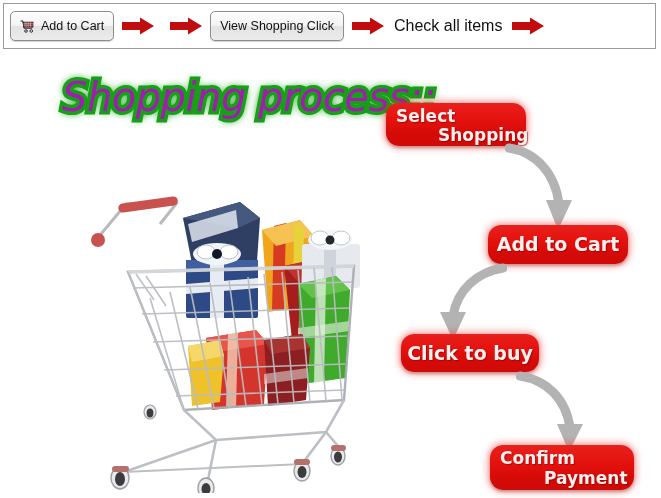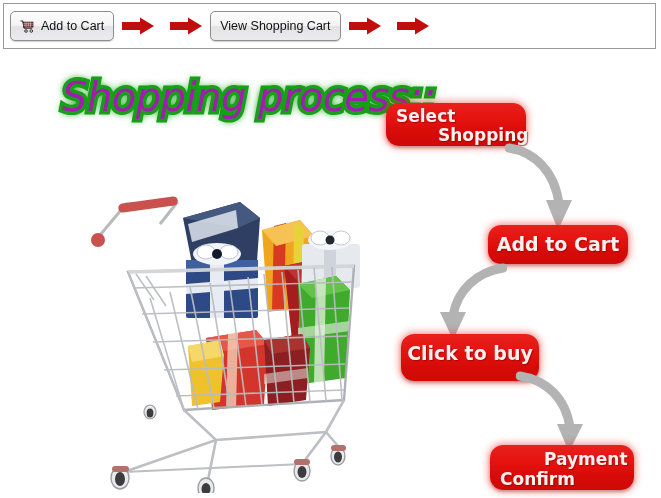--- a/index.html
+++ b/index.html
@@ -132,21 +132,21 @@
   .box-select .ln1 { line-height: 18px; }
   .box-select .ln2 { line-height: 20px; padding-left: 42px; }
 
   .box-addcart {
     left: 488px; top: 225px; width: 140px; height: 39px;
     font-size: 19px;
     line-height: 39px;
     text-align: center;
   }
   .box-click {
-    left: 401px; top: 334px; width: 138px; height: 47px;
+    left: 401px; top: 334px; width: 138px; height: 38px;
     font-size: 19px;
     line-height: 39px;
     text-align: center;
   }
   .box-confirm {
     left: 490px; top: 445px; width: 144px; height: 45px;
     font-size: 17px;
     padding: 4px 0 0 10px;
   }
   .box-confirm .ln1 { line-height: 19px; }
@@ -189,29 +189,30 @@
     </span>
 
 
     <span class="tb-arrow">
       <svg width="34" height="20" viewBox="0 0 34 20">
         <path d="M1 6 L19 6 L19 1.5 L33 10 L19 18.5 L19 14 L1 14 Z" fill="#c00d0d"></path>
       </svg>
     </span>
 
     <div class="tb-btn">
-      <span>View Shopping Cart</span>
+      <span>View Shopping Click</span>
     </div>
 
     <span class="tb-arrow">
       <svg width="34" height="20" viewBox="0 0 34 20">
         <path d="M1 6 L19 6 L19 1.5 L33 10 L19 18.5 L19 14 L1 14 Z" fill="#c00d0d"></path>
       </svg>
     </span>
 
+    <span class="tb-text">Check all items</span>
 
     <span class="tb-arrow">
       <svg width="34" height="20" viewBox="0 0 34 20">
         <path d="M1 6 L19 6 L19 1.5 L33 10 L19 18.5 L19 14 L1 14 Z" fill="#c00d0d"></path>
       </svg>
     </span>
 
   </div>
 
   <div class="title-wrap">
@@ -372,17 +373,17 @@
   </div>
 
   <div class="curve curve-3">
     <svg width="72" height="86" viewBox="0 0 72 86">
       <path d="M4 6 C30 10, 50 28, 54 58" fill="none" stroke="#b3b3b3" stroke-width="9" stroke-linecap="round"></path>
       <path d="M41 54 L67 54 L53 82 Z" fill="#b3b3b3"></path>
     </svg>
   </div>
 
   <div class="flow-box box-confirm">
+    <span class="ln ln1">Confirm</span>
     <span class="ln ln2">Payment</span>
-    <span class="ln ln1">Confirm</span>
   </div>
 
 </div>
 
 </body></html>

